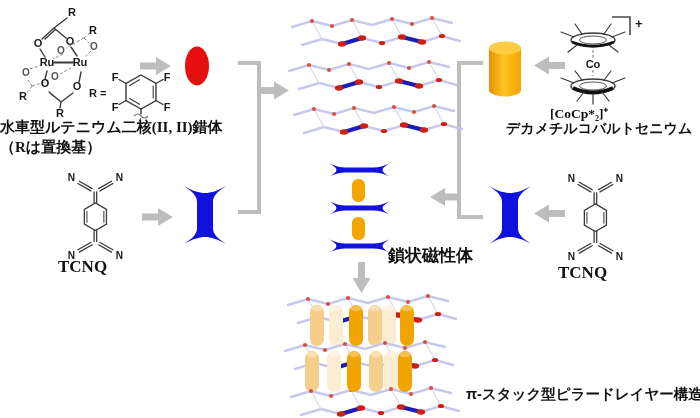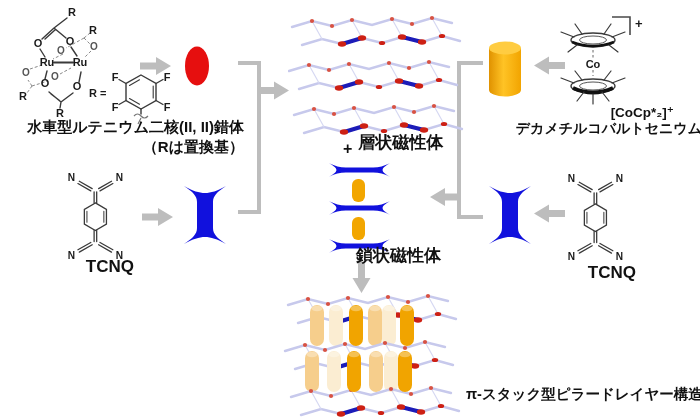--- a/index.html
+++ b/index.html
@@ -2,21 +2,21 @@
 <html><head>
 <meta charset="utf-8">
 <style>
   html,body{margin:0;padding:0;background:#fff;}
   .canvas{
     position:relative;width:700px;height:418px;background:#ffffff;overflow:hidden;
     font-family:"Liberation Sans","DejaVu Sans",sans-serif;color:#111;
   }
   .abs{position:absolute;}
   .lbl{position:absolute;font-weight:bold;color:#111;white-space:nowrap;}
-  .center{text-align:right;}
+  .center{text-align:left;font-family:Liberation Serif, serif;}
   svg text{font-family:"Liberation Sans","DejaVu Sans",sans-serif;}
   .atom{font-size:11px;font-weight:600;fill:#1a1a1a;}
   .atom-sm{font-size:10px;font-weight:600;fill:#555;}
   .bond{stroke:#3a3a3a;stroke-width:1.4;fill:none;stroke-linecap:round;}
   .bond-bk{stroke:#8a8a8a;stroke-width:1;fill:none;stroke-dasharray:3,2;}
   .bracket{fill:none;stroke-width:4;stroke-linecap:square;}
 </style>
 </head>
 <body>
 
@@ -131,32 +131,29 @@
     </defs>
     <use href="#tcnq-mol" transform="translate(54,167) scale(0.92)"></use>
   </svg>
   <div class="lbl center" style="left:58px;top:257px;width:76px;font-size:17px">TCNQ</div>
 
   <svg class="abs" style="left:288px;top:8px" width="178" height="142">
     <use href="#layer-motif" transform="translate(2,4)"></use>
     <use href="#layer-motif" transform="translate(-1,48)"></use>
     <use href="#layer-motif" transform="translate(4,92)"></use>
   </svg>
-  <div class="lbl" style="left:343px;top:131px;font-size:17px">
-    <span style="position:relative;top:6px;font-size:16px;margin-right:6px">+</span><span>層状磁性体</span>
-  </div>
 
   <svg class="abs" style="left:320px;top:158px" width="84" height="100">
     <rect x="32" y="21" width="13" height="23" rx="6" fill="#f2a600"></rect>
     <rect x="32" y="59" width="13" height="23" rx="6" fill="#f2a600"></rect>
     <use href="#blue-I-shape" transform="translate(8,19) rotate(-90) scale(0.32,1.05)"></use>
     <use href="#blue-I-shape" transform="translate(8,57) rotate(-90) scale(0.32,1.05)"></use>
     <use href="#blue-I-shape" transform="translate(8,95) rotate(-90) scale(0.32,1.05)"></use>
   </svg>
-  <div class="lbl" style="left:356px;top:244px;font-size:17px">鎖状磁性体</div>
+  <div class="lbl" style="left:388px;top:244px;font-size:17px">鎖状磁性体</div>
 
   <svg class="abs" style="left:283px;top:290px" width="192" height="128">
     <use href="#layer-motif" transform="translate(3,0)"></use>
     <g>
       <use href="#cyl14" x="27" y="12" fill="#f6ce8c"></use>
       <use href="#cyl14" x="46" y="12" fill="#fbedd2"></use>
       <use href="#cyl14" x="85" y="12" fill="#f6ce8c"></use>
       <use href="#cyl14" x="99" y="12" fill="#fbedd2"></use>
     </g>
     <use href="#layer-motif" transform="translate(0,46)"></use>

